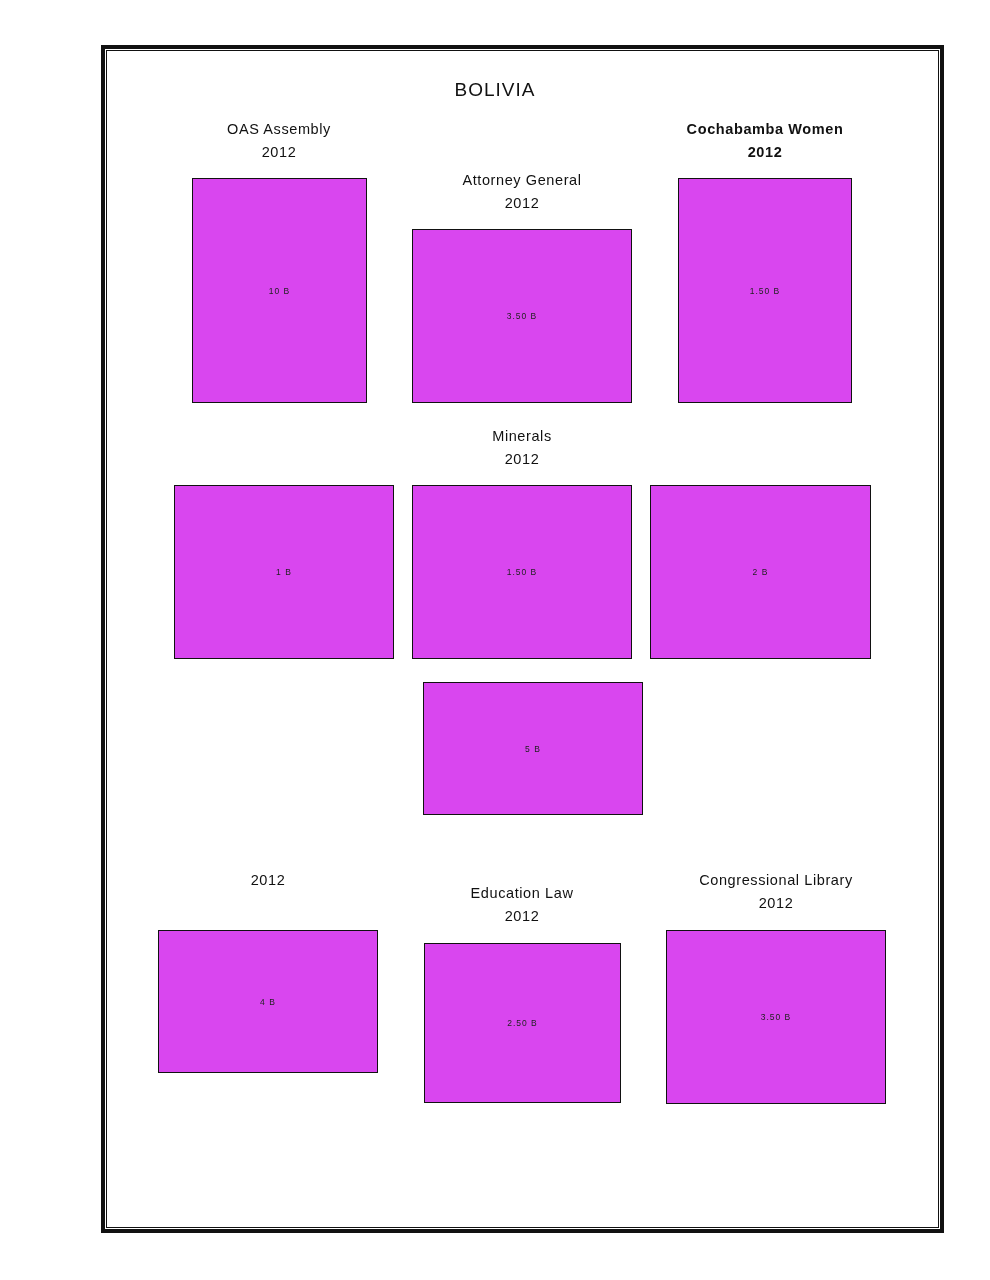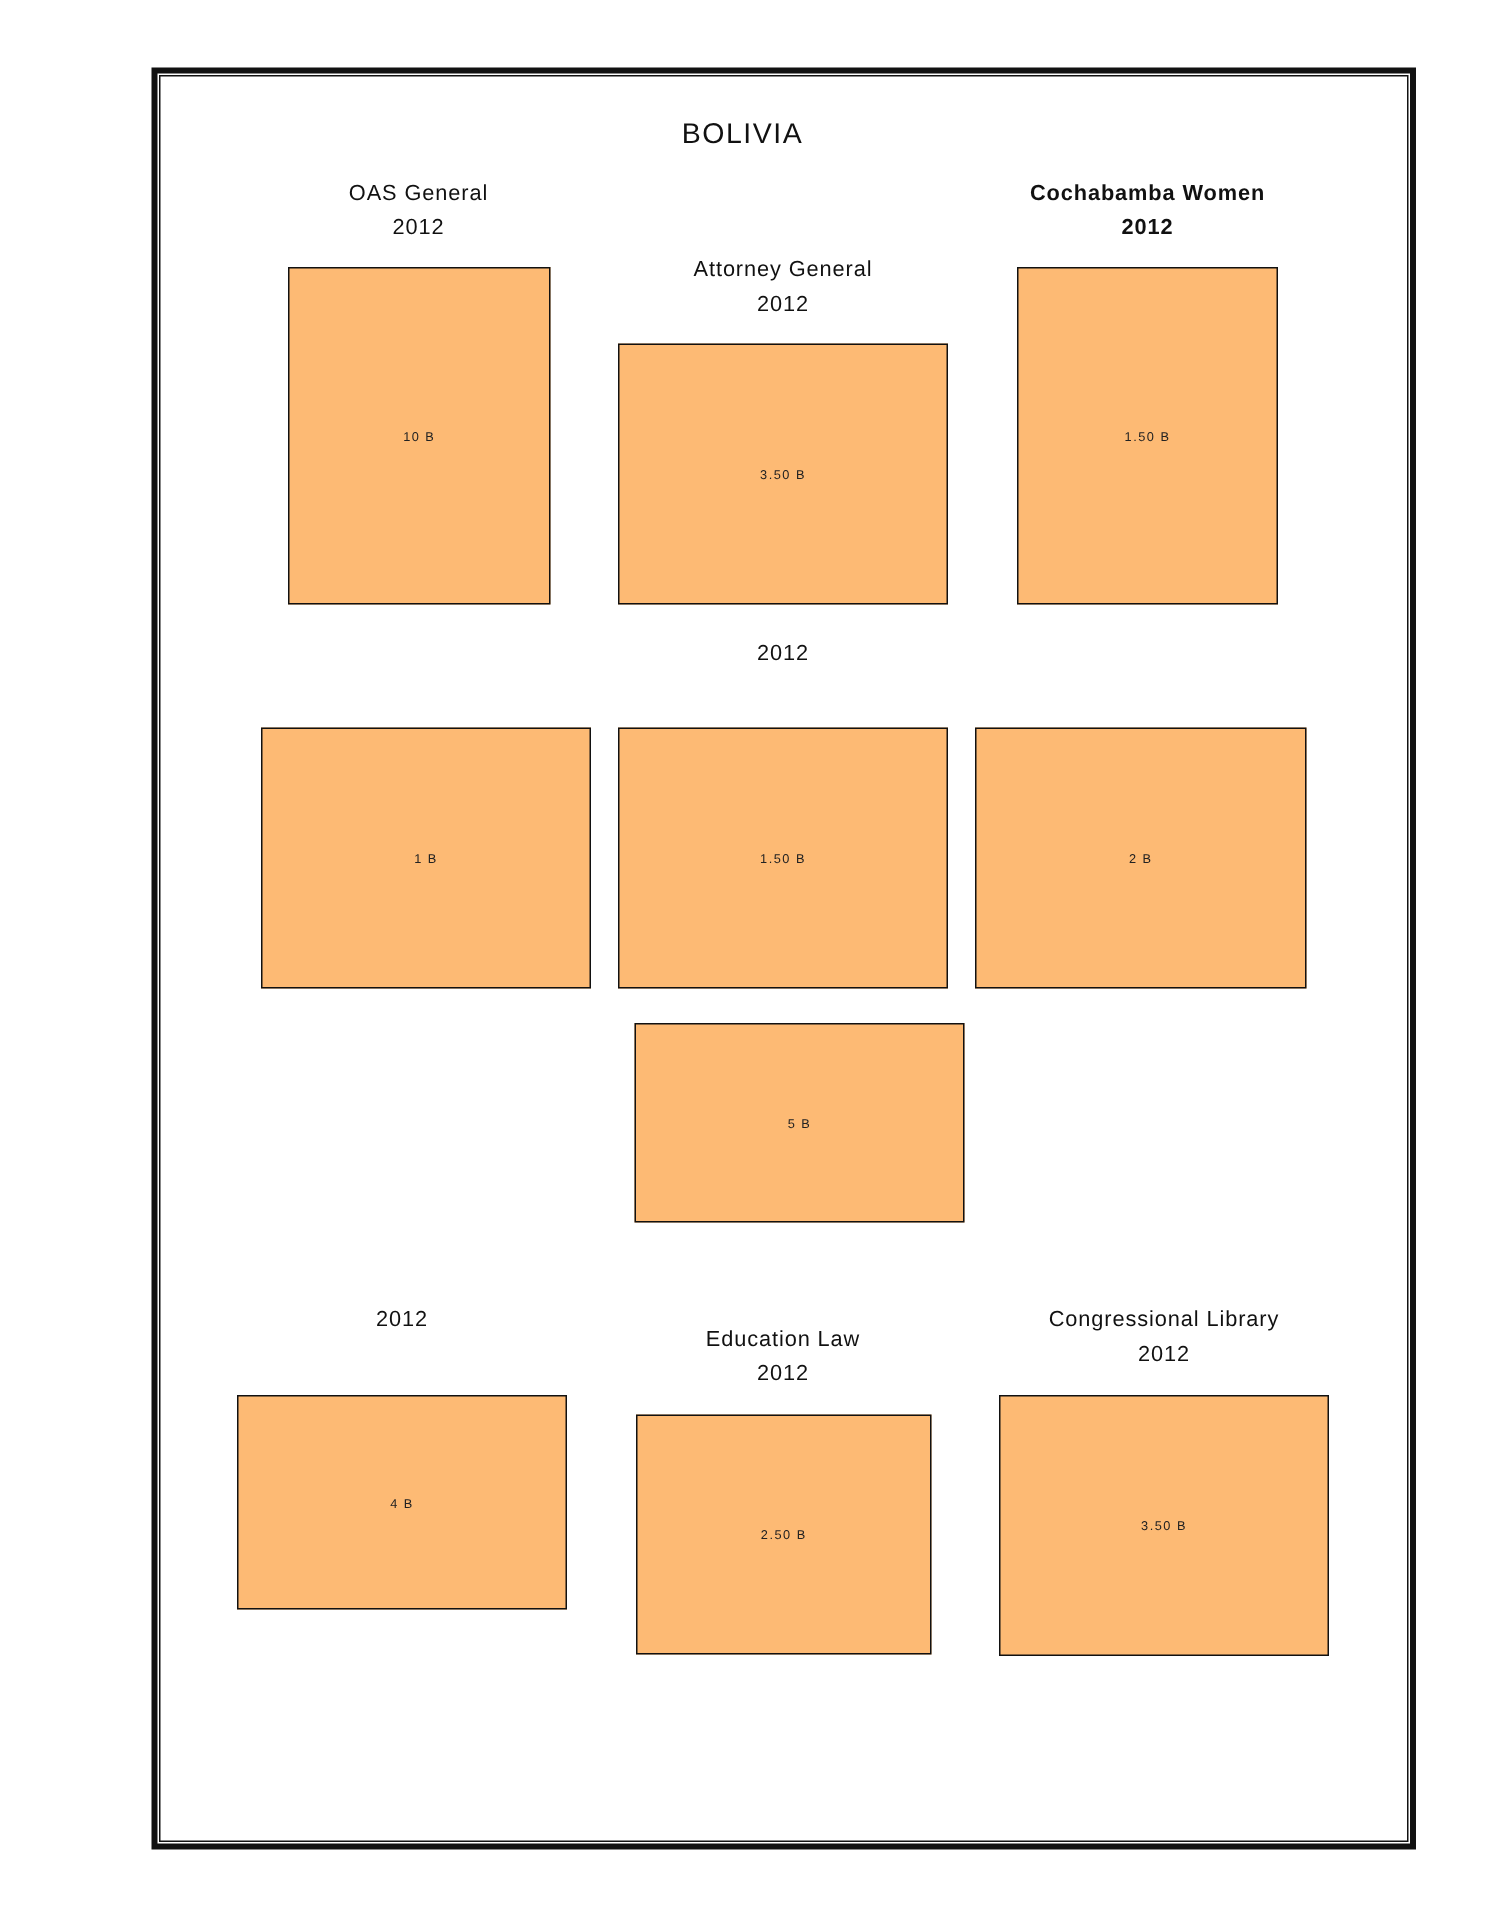--- a/index.html
+++ b/index.html
@@ -8,33 +8,33 @@
   .frame-outer { position:absolute; left:101px; top:45px; width:843px; height:1188px;
          box-sizing:border-box; border:4px solid #111; }
   .frame-inner { position:absolute; left:106px; top:50px; width:833px; height:1178px;
          box-sizing:border-box; border:1px solid #111; }
   .title { position:absolute; left:0; width:990px; top:79px; text-align:center;
          font-size:19px; letter-spacing:1px; }
   .label { position:absolute; text-align:center; font-size:14.5px; line-height:23px;
          letter-spacing:0.6px; width:260px; }
   .label span { display:block; }
   .stamp { position:absolute; box-sizing:border-box; border:1px solid #111;
-         display:flex; align-items:center; justify-content:center; background:#fdba74; }
+         display:flex; align-items:center; justify-content:center; background:#d946ef; }
   .denom { font-size:8.5px; letter-spacing:1px; color:#222; }
 </style>
 </head>
 <body>
 
 <div class="frame-outer"></div>
 <div class="frame-inner"></div>
 
 <div class="title">BOLIVIA</div>
 
 <div class="label" style="left:149px; top:118px;">
-  <span>OAS General</span>
+  <span>OAS Assembly</span>
   <span>2012</span>
 </div>
 <div class="stamp" style="left:192px; top:178px; width:175px; height:225px;">
   <span class="denom">10 B</span>
 </div>
 
 <div class="label" style="left:392px; top:169px;">
   <span>Attorney General</span>
   <span>2012</span>
 </div>
@@ -44,20 +44,21 @@
 
 <div class="label" style="left:635px; top:118px;font-weight:bold;">
   <span>Cochabamba Women</span>
   <span>2012</span>
 </div>
 <div class="stamp" style="left:678px; top:178px; width:174px; height:225px;">
   <span class="denom">1.50 B</span>
 </div>
 
 <div class="label" style="left:392px; top:425px;">
+  <span>Minerals</span>
   <span>2012</span>
 </div>
 <div class="stamp" style="left:174px; top:485px; width:220px; height:174px;">
   <span class="denom">1 B</span>
 </div>
 <div class="stamp" style="left:412px; top:485px; width:220px; height:174px;">
   <span class="denom">1.50 B</span>
 </div>
 <div class="stamp" style="left:650px; top:485px; width:221px; height:174px;text-align:center;">
   <span class="denom">2 B</span>

